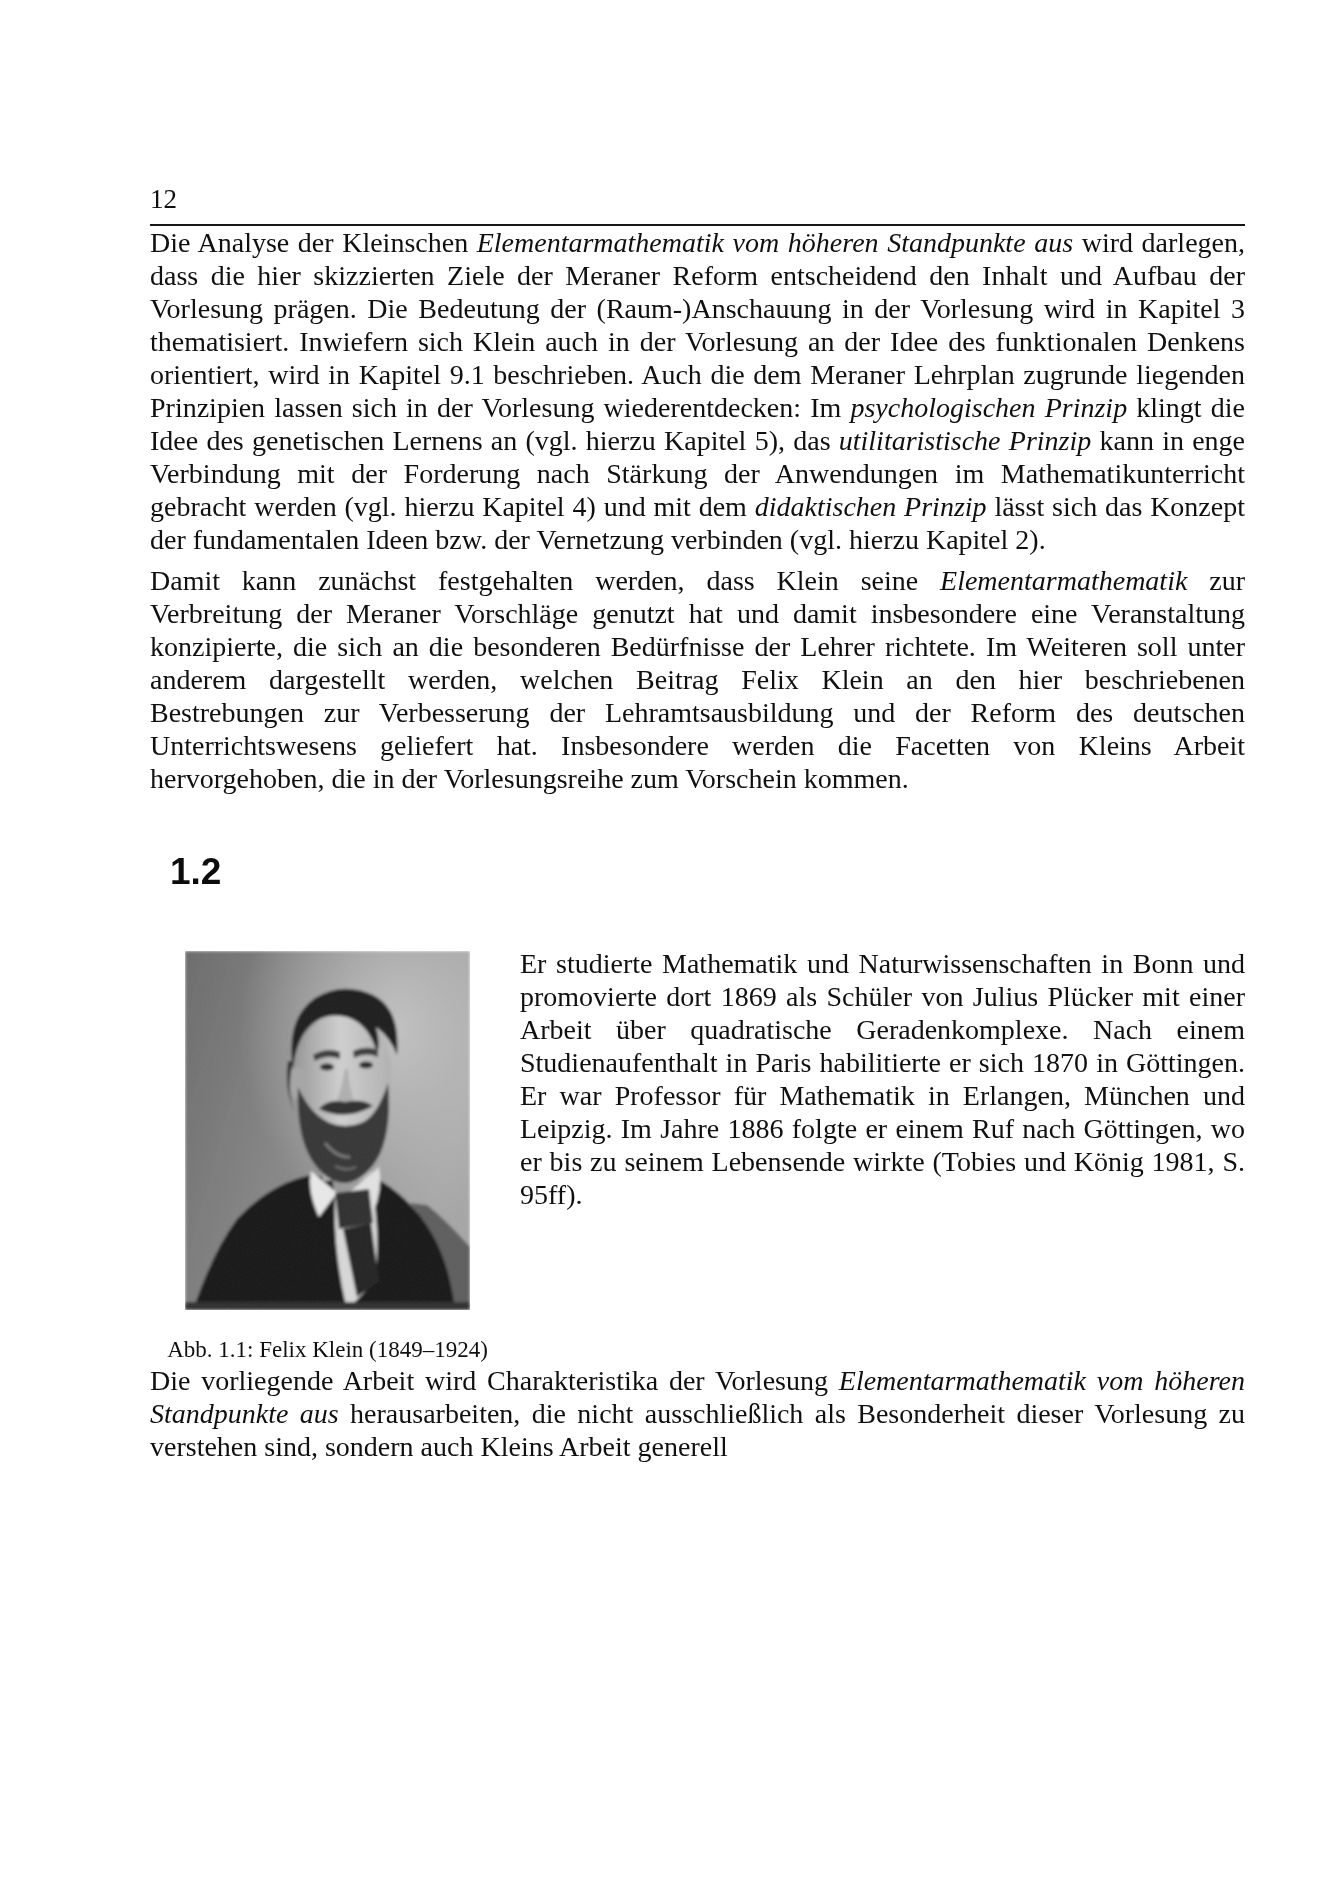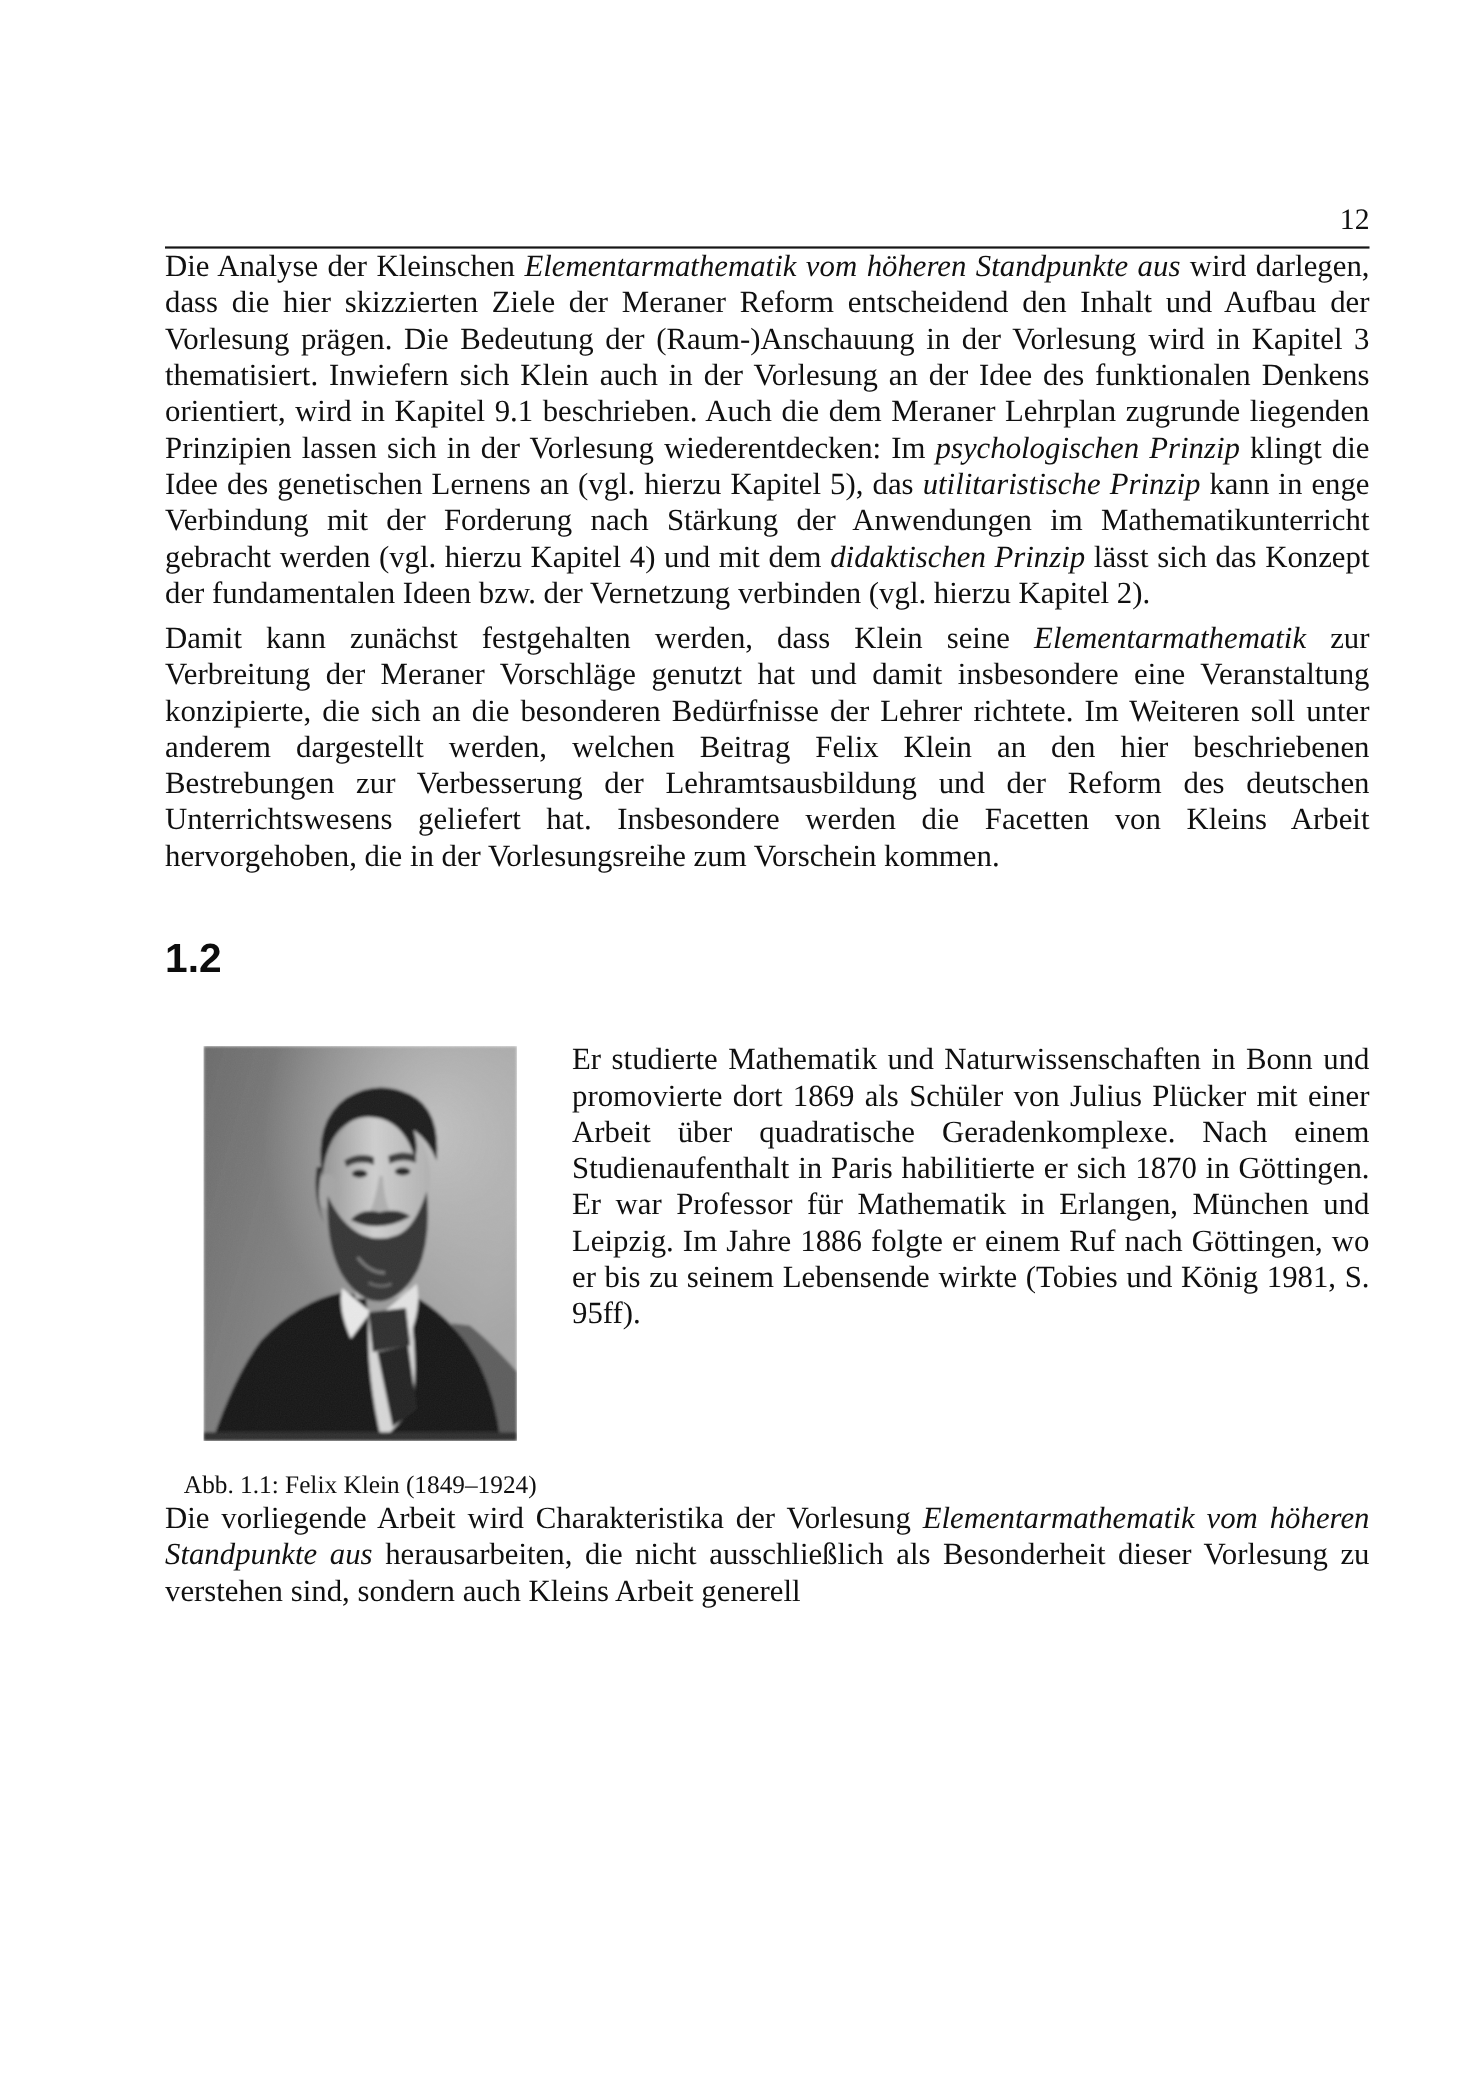--- a/index.html
+++ b/index.html
@@ -14,21 +14,21 @@
     background: #ffffff;
     box-sizing: border-box;
     padding: 0 94px 0 150px;
     font-family: "Liberation Serif", "DejaVu Serif", serif;
     color: #101010;
     overflow: hidden;
   }
   
   .running-header {
     display: flex;
-    justify-content: flex-end;
+    justify-content: flex-start;
     align-items: baseline;
     margin-top: 183px;
     padding-bottom: 8px;
     border-bottom: 2px solid #161616;
     font-size: 27px;
     line-height: 33px;
   }
   .runhead-right { font-style: italic; }
   .runhead-right .chapter-title { margin-left: 18px; }
 
@@ -48,21 +48,21 @@
   
   .section-heading {
     display: flex;
     margin: 56px 0 46px 0;
     font-family: "Liberation Sans", "DejaVu Sans", sans-serif;
     font-weight: 700;
     font-size: 37px;
     line-height: 42px;
     color: #0c0c0c;
   }
-  .sec-num { margin-right: 34px; }
+  .sec-num { margin-right: 34px; margin-left: 20px; }
 
   
   .figure-row { display: flex; margin-top: 0; }
   .fig {
     margin: 0;
     flex: 0 0 355px;
     width: 355px;
   }
   .photo {
     width: 285px;

